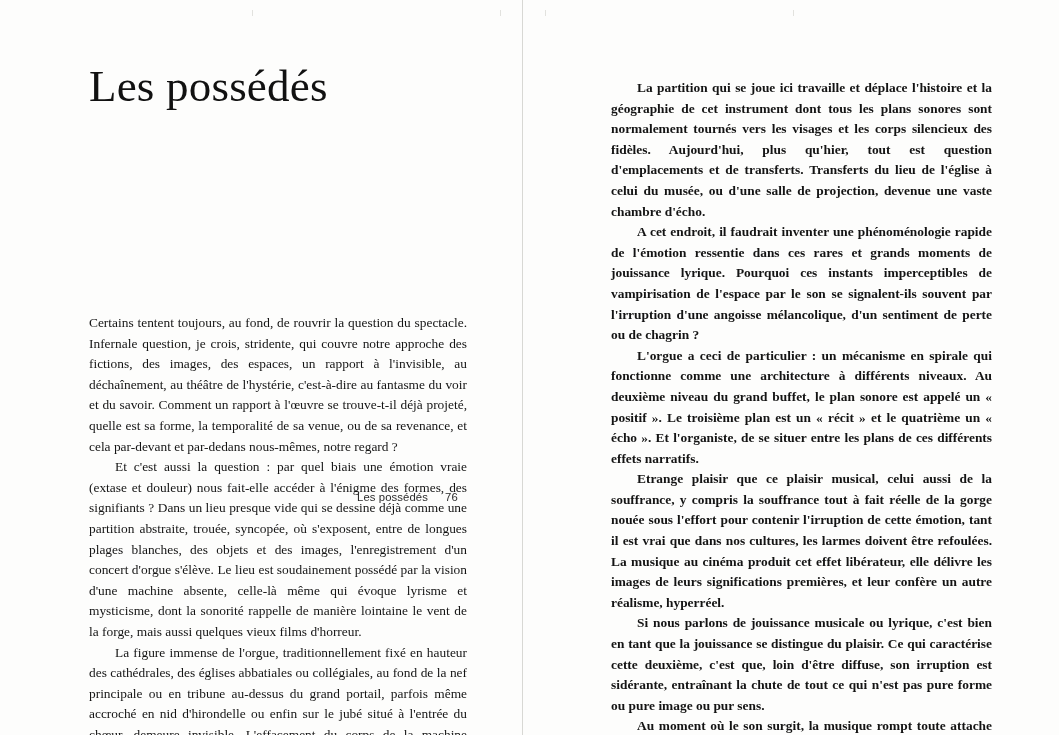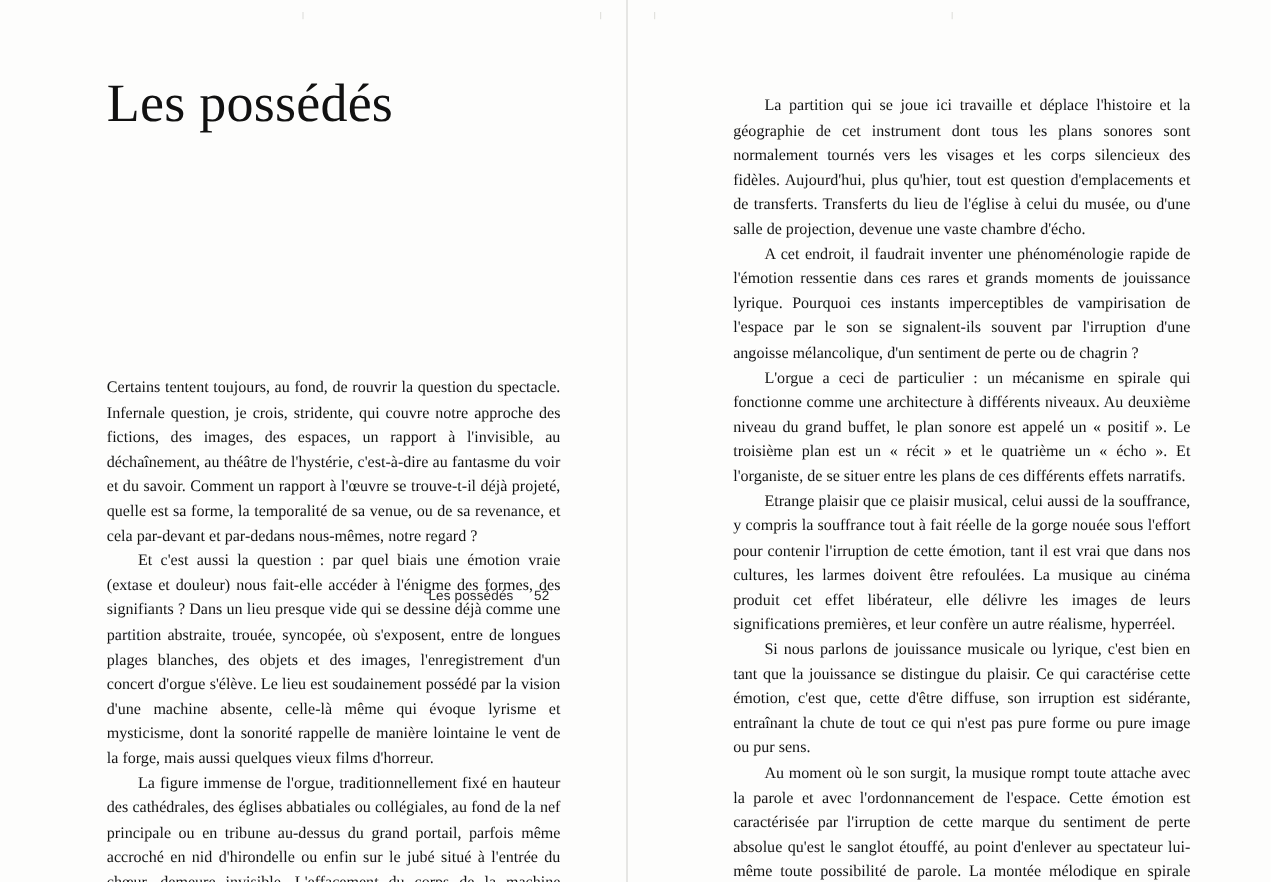--- a/index.html
+++ b/index.html
@@ -37,21 +37,21 @@
   .crop-mark.cm2 { left: 500px; }
   .crop-mark.cm3 { left: 545px; }
   .crop-mark.cm4 { left: 793px; }
 
   .col {
     position: absolute;
     top: 0;
     height: 525px;
   }
   .col-left { left: 0; width: 522px; }
-  .col-right { left: 523px; width: 536px; }
+  .col-right { left: 523px; width: 536px; font-weight: bold; }
 
   .title {
     position: absolute;
     left: 89px;
     top: 62px;
     font-size: 45px;
     line-height: 1.1;
     font-weight: normal;
     letter-spacing: 0.2px;
     color: #111;
@@ -109,28 +109,28 @@
   <div class="col col-left">
     <h1 class="title">Les possédés</h1>
 
     <div class="body-left">
       <p>Certains tentent toujours, au fond, de rouvrir la question du spectacle. Infernale question, je crois, stridente, qui couvre notre approche des fictions, des images, des espaces, un rapport à l'invisible, au déchaînement, au théâtre de l'hystérie, c'est-à-dire au fantasme du voir et du savoir. Comment un rapport à l'œuvre se trouve-t-il déjà projeté, quelle est sa forme, la temporalité de sa venue, ou de sa revenance, et cela par-devant et par-dedans nous-mêmes, notre regard ?</p>
       <p class="indent">Et c'est aussi la question : par quel biais une émotion vraie (extase et douleur) nous fait-elle accéder à l'énigme des formes, des signifiants ? Dans un lieu presque vide qui se dessine déjà comme une partition abstraite, trouée, syncopée, où s'exposent, entre de longues plages blanches, des objets et des images, l'enregistrement d'un concert d'orgue s'élève. Le lieu est soudainement possédé par la vision d'une machine absente, celle-là même qui évoque lyrisme et mysticisme, dont la sonorité rappelle de manière lointaine le vent de la forge, mais aussi quelques vieux films d'horreur.</p>
       <p class="indent">La figure immense de l'orgue, traditionnellement fixé en hauteur des cathédrales, des églises abbatiales ou collégiales, au fond de la nef principale ou en tribune au-dessus du grand portail, parfois même accroché en nid d'hirondelle ou enfin sur le jubé situé à l'entrée du chœur, demeure invisible. L'effacement du corps de la machine accentue sa présence fantomatique.</p>
     </div>
 
     <div class="folio folio-left-label">Les possédés</div>
-    <div class="folio folio-left-num">52</div>
+    <div class="folio folio-left-num">76</div>
   </div>
 
   <div class="col col-right">
     <div class="body-right">
       <p class="indent">La partition qui se joue ici travaille et déplace l'histoire et la géographie de cet instrument dont tous les plans sonores sont normalement tournés vers les visages et les corps silencieux des fidèles. Aujourd'hui, plus qu'hier, tout est question d'emplacements et de transferts. Transferts du lieu de l'église à celui du musée, ou d'une salle de projection, devenue une vaste chambre d'écho.</p>
       <p class="indent">A cet endroit, il faudrait inventer une phénoménologie rapide de l'émotion ressentie dans ces rares et grands moments de jouissance lyrique. Pourquoi ces instants imperceptibles de vampirisation de l'espace par le son se signalent-ils souvent par l'irruption d'une angoisse mélancolique, d'un sentiment de perte ou de chagrin ?</p>
       <p class="indent">L'orgue a ceci de particulier : un mécanisme en spirale qui fonctionne comme une architecture à différents niveaux. Au deuxième niveau du grand buffet, le plan sonore est appelé un « positif ». Le troisième plan est un « récit » et le quatrième un « écho ». Et l'organiste, de se situer entre les plans de ces différents effets narratifs.</p>
       <p class="indent">Etrange plaisir que ce plaisir musical, celui aussi de la souffrance, y compris la souffrance tout à fait réelle de la gorge nouée sous l'effort pour contenir l'irruption de cette émotion, tant il est vrai que dans nos cultures, les larmes doivent être refoulées. La musique au cinéma produit cet effet libérateur, elle délivre les images de leurs significations premières, et leur confère un autre réalisme, hyperréel.</p>
-      <p class="indent">Si nous parlons de jouissance musicale ou lyrique, c'est bien en tant que la jouissance se distingue du plaisir. Ce qui caractérise cette émotion, c'est que, cette d'être diffuse, son irruption est sidérante, entraînant la chute de tout ce qui n'est pas pure forme ou pure image ou pur sens.</p>
+      <p class="indent">Si nous parlons de jouissance musicale ou lyrique, c'est bien en tant que la jouissance se distingue du plaisir. Ce qui caractérise cette deuxième, c'est que, loin d'être diffuse, son irruption est sidérante, entraînant la chute de tout ce qui n'est pas pure forme ou pure image ou pur sens.</p>
       <p class="indent">Au moment où le son surgit, la musique rompt toute attache avec la parole et avec l'ordonnancement de l'espace. Cette émotion est caractérisée par l'irruption de cette marque du sentiment de perte absolue qu'est le sanglot étouffé, au point d'enlever au spectateur lui-même toute possibilité de parole. La montée mélodique en spirale produit un pressentiment ou une sorte d'appel d'un point culminant à venir qui finira par jaillir, comme un cri musical. Ce point d'appel, ce point limite, finit par éclater, par déchirer l'enveloppe musicale qui le contenait jusqu'alors,</p>
     </div>
 
   </div>
 
 </div>
 
 </body></html>

